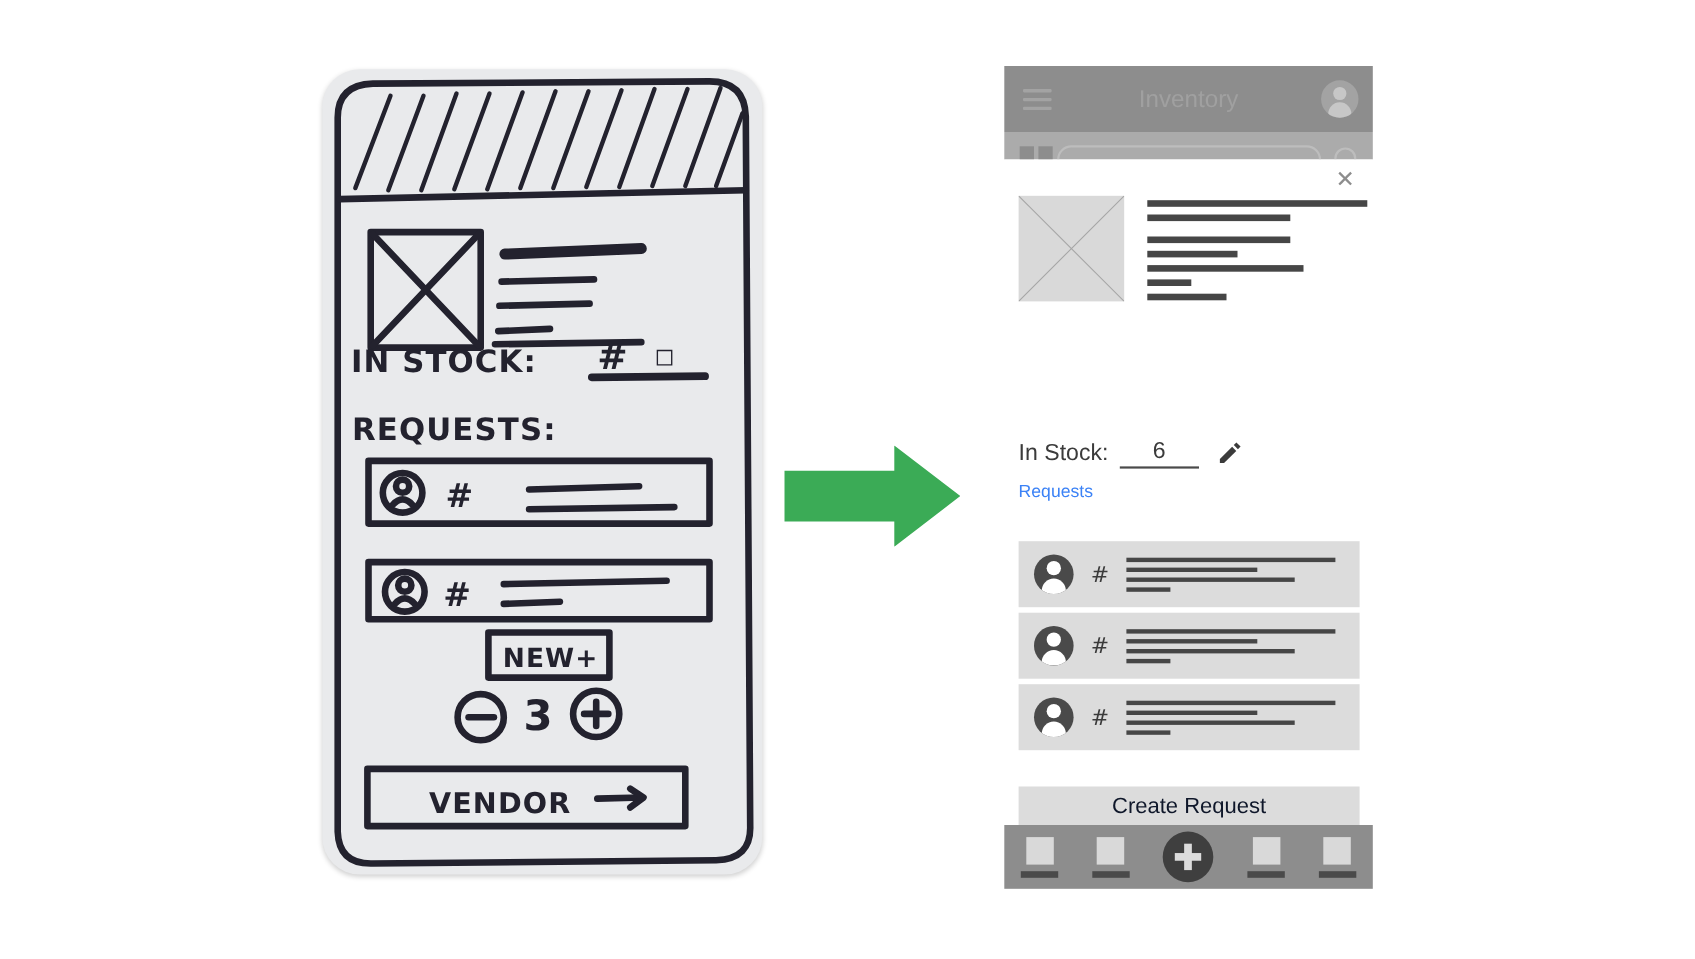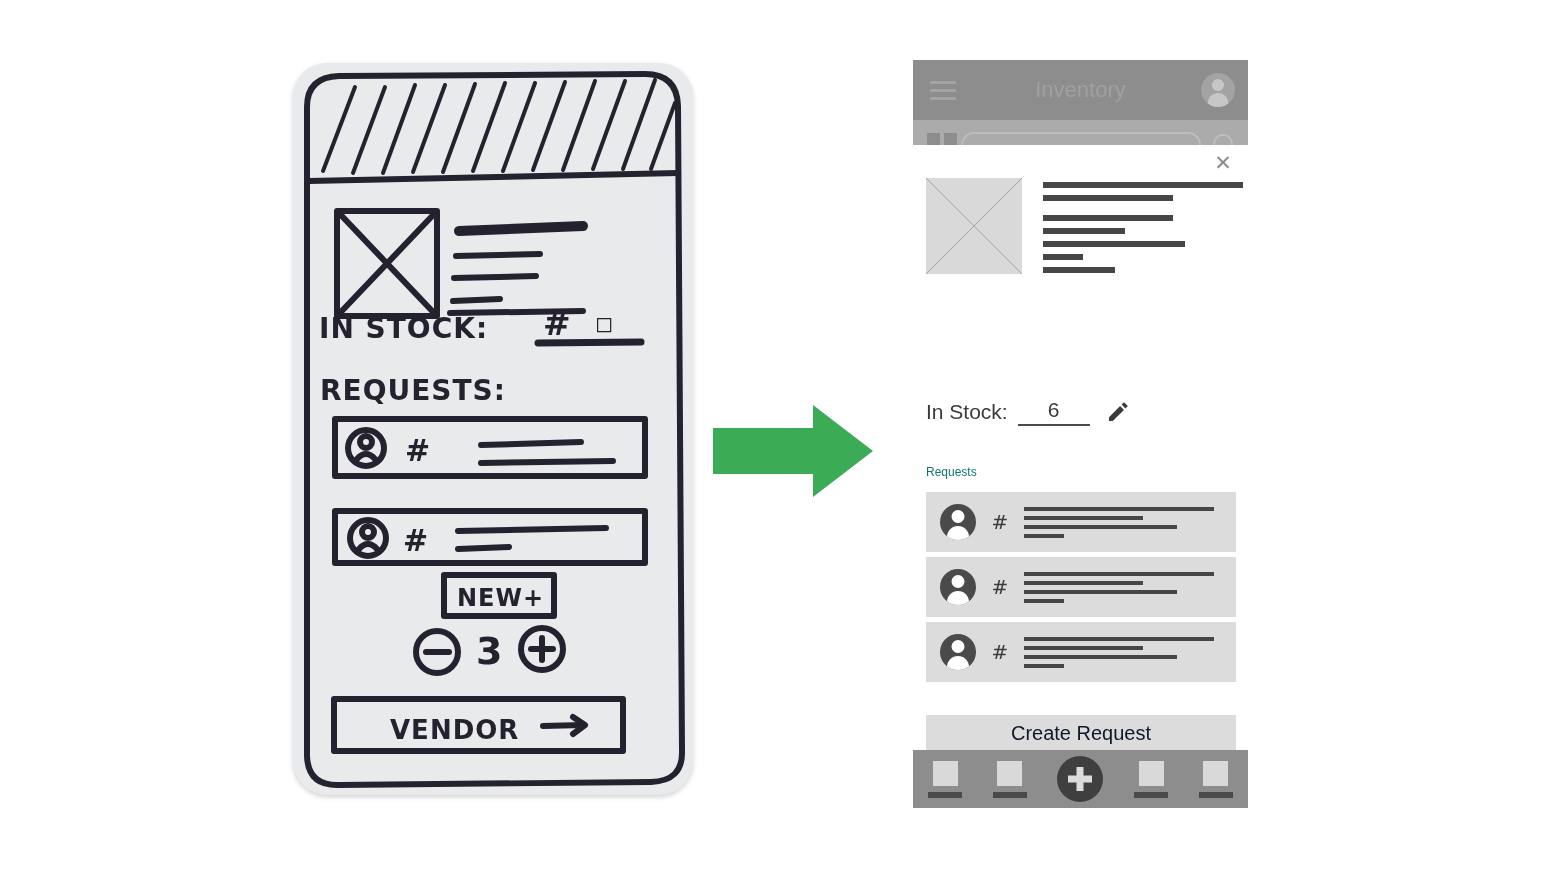--- a/index.html
+++ b/index.html
@@ -113,22 +113,22 @@
   }
   #instock-label { font-size: 21px; color: #3b3b3b; }
   #instock-value {
     width: 72px; text-align: center; font-size: 21px; color: #3b3b3b;
     border-bottom: 2px solid #4a4a4a; padding-bottom: 2px;
   }
   #edit-icon { width: 24px; height: 24px; margin-left: 6px; }
 
   
   #requests-title {
-    position: absolute; left: 13px; top: 320px;
-    font-size: 12px; color: #0f766e;
+    position: absolute; left: 13px; top: 294px;
+    font-size: 16px; color: #3b82f6;
   }
   #requests-list { position: absolute; left: 13px; top: 347px; width: 310px; }
   .req-row {
     display: flex; align-items: center; gap: 0;
     background: #dcdcdc; height: 60px; margin-bottom: 5px; padding-left: 14px;
   }
   .req-avatar {
     width: 36px; height: 36px; border-radius: 50%; background: #4a4a4a;
     position: relative; flex: none; overflow: hidden;
   }

